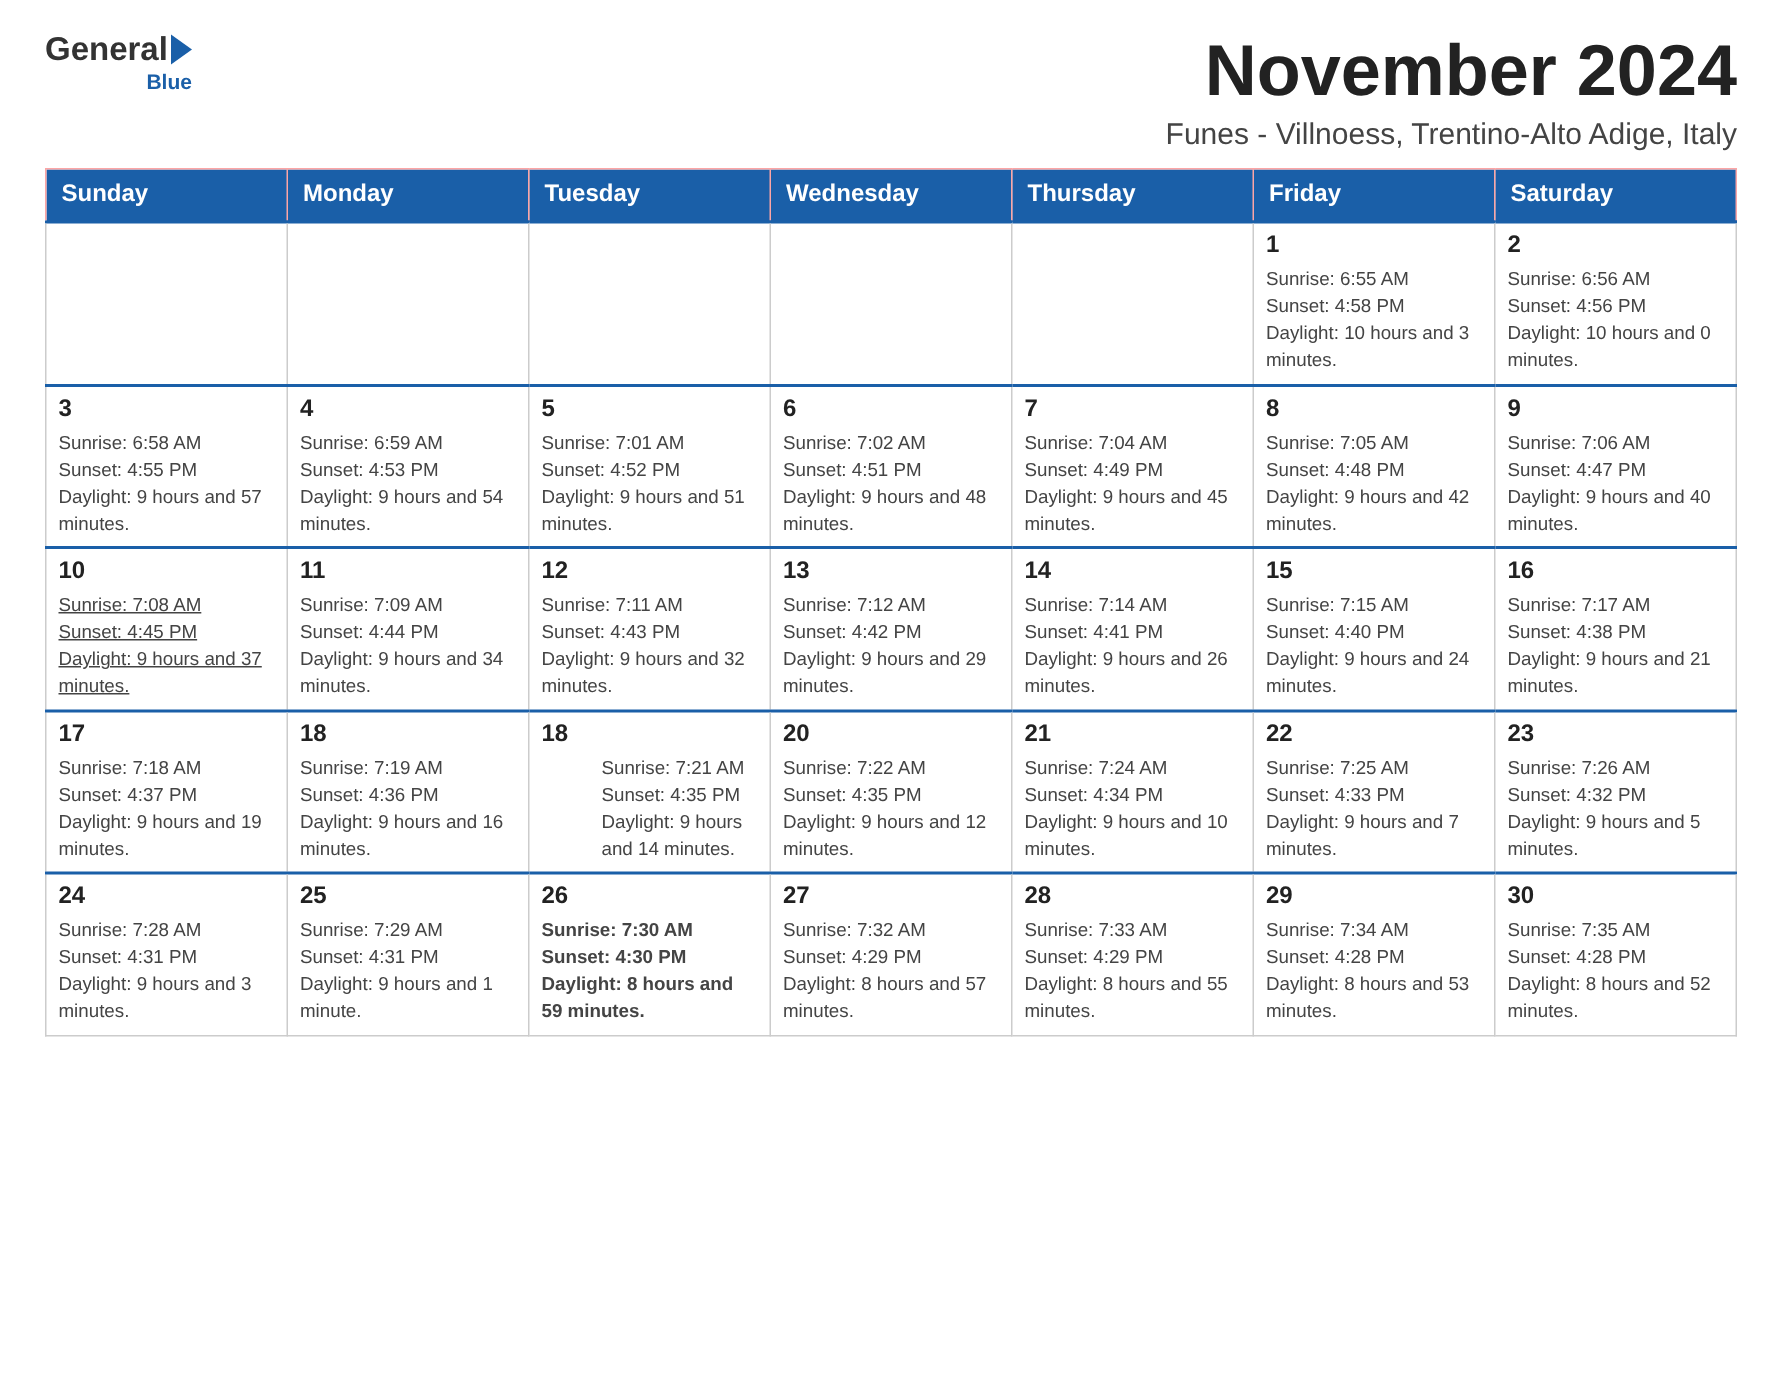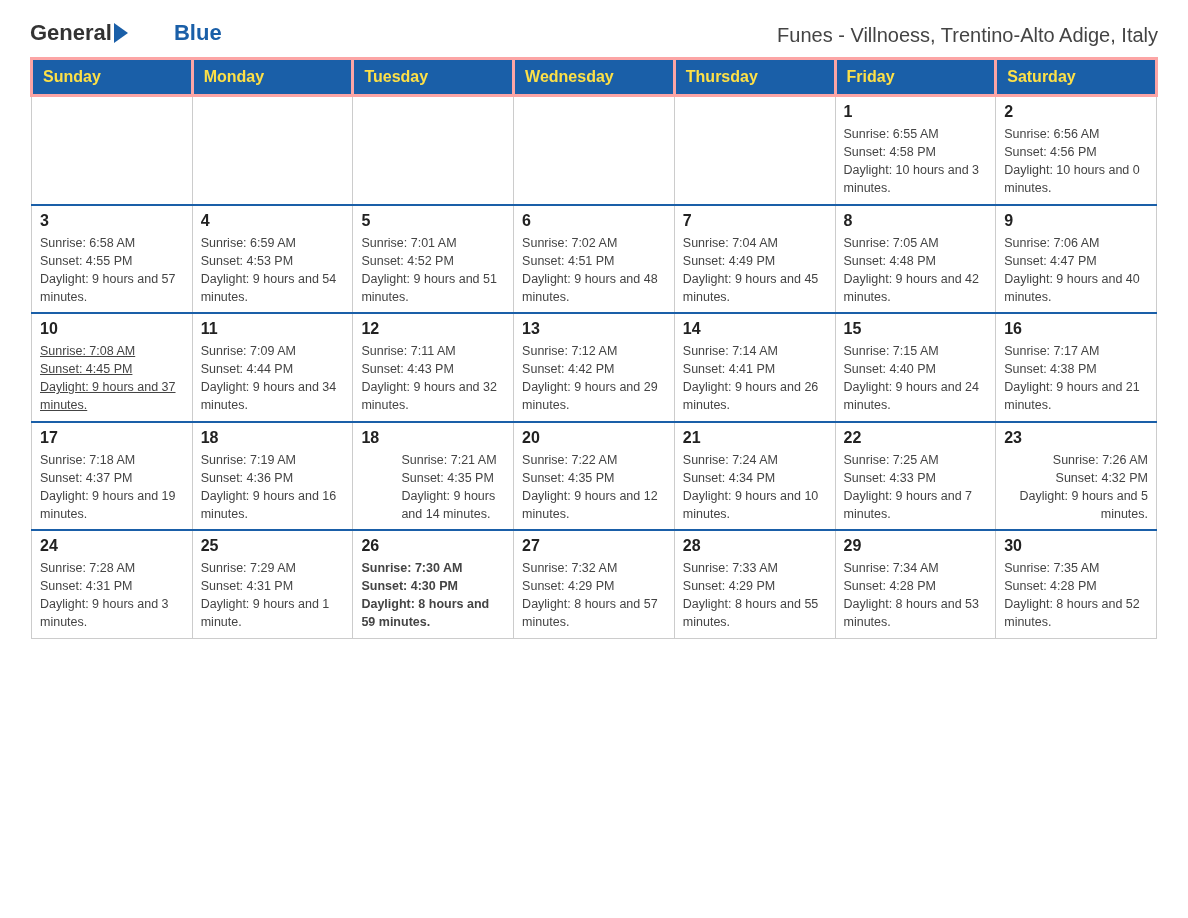--- a/index.html
+++ b/index.html
@@ -47,26 +47,26 @@
       color: #444;
       margin-top: 4px;
     }
     .calendar {
       width: 100%;
       border-collapse: collapse;
       margin-top: 10px;
     }
     .calendar th {
       background-color: #1a5fa8;
-      color: #fde047;
+      color: #ffffff;
       font-size: 16px;
       font-weight: bold;
       padding: 8px 10px;
       text-align: left;
-      border: 3px solid #fca5a5;
+      border: 1px solid #fca5a5;
     }
     .calendar td {
       border: 1px solid #ccc;
       vertical-align: top;
       padding: 6px 8px;
       width: 14.28%;
       min-height: 100px;
       font-size: 13px;
       color: #333;
     }
@@ -87,29 +87,30 @@
     }
     tr.week-row td {
       border-top: 2px solid #1a5fa8;
     }
   </style>
 </head>
 <body>
 
 <div class="header-area">
   <div class="logo-area">
-    <div style="display:flex; align-items:center;gap:44px;">
+    <div style="display:flex; flex-direction:column; align-items:flex-end;">
       <div style="display:flex; align-items:center;">
         <span class="logo-text">General</span>
         <span class="logo-arrow"></span>
       </div>
-      <span style="font-size:22px; font-weight:bold; color:#1a5fa8; margin-left:2px;">Blue</span>
+      <span style="font-size:14px; font-weight:bold; color:#1a5fa8; margin-left:2px;">Blue</span>
     </div>
   </div>
   <div class="title-area">
+    <div class="main-title">November 2024</div>
     <div class="subtitle">Funes - Villnoess, Trentino-Alto Adige, Italy</div>
   </div>
 </div>
 
 <table class="calendar">
   <thead>
     <tr>
     <th>Sunday</th>
         <th>Monday</th>
         <th>Tuesday</th>
@@ -259,21 +260,21 @@
 Daylight: 9 hours and 10 minutes.</div>
         </td>
         <td>
           <span class="day-num">22</span>
           <div class="day-info" style="white-space: pre-line;">Sunrise: 7:25 AM
 Sunset: 4:33 PM
 Daylight: 9 hours and 7 minutes.</div>
         </td>
         <td>
           <span class="day-num">23</span>
-          <div class="day-info" style="white-space: pre-line; text-align: right;">Sunrise: 7:26 AM
+          <div class="day-info" style="white-space: pre-line;">Sunrise: 7:26 AM
 Sunset: 4:32 PM
 Daylight: 9 hours and 5 minutes.</div>
         </td>
       </tr>
       <tr class="week-row">
         <td>
           <span class="day-num">24</span>
           <div class="day-info" style="white-space: pre-line;">Sunrise: 7:28 AM
 Sunset: 4:31 PM
 Daylight: 9 hours and 3 minutes.</div>

